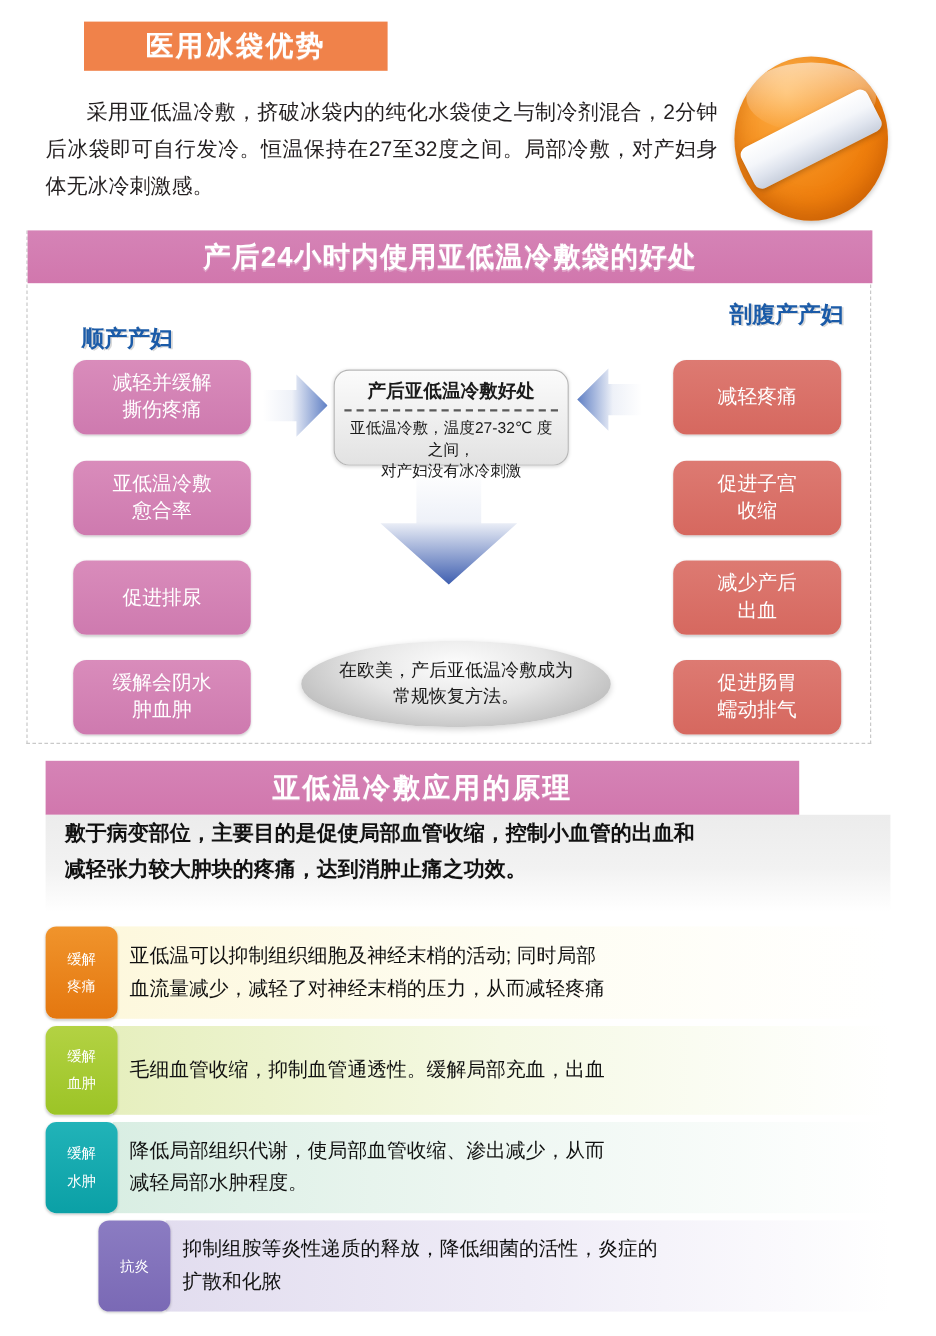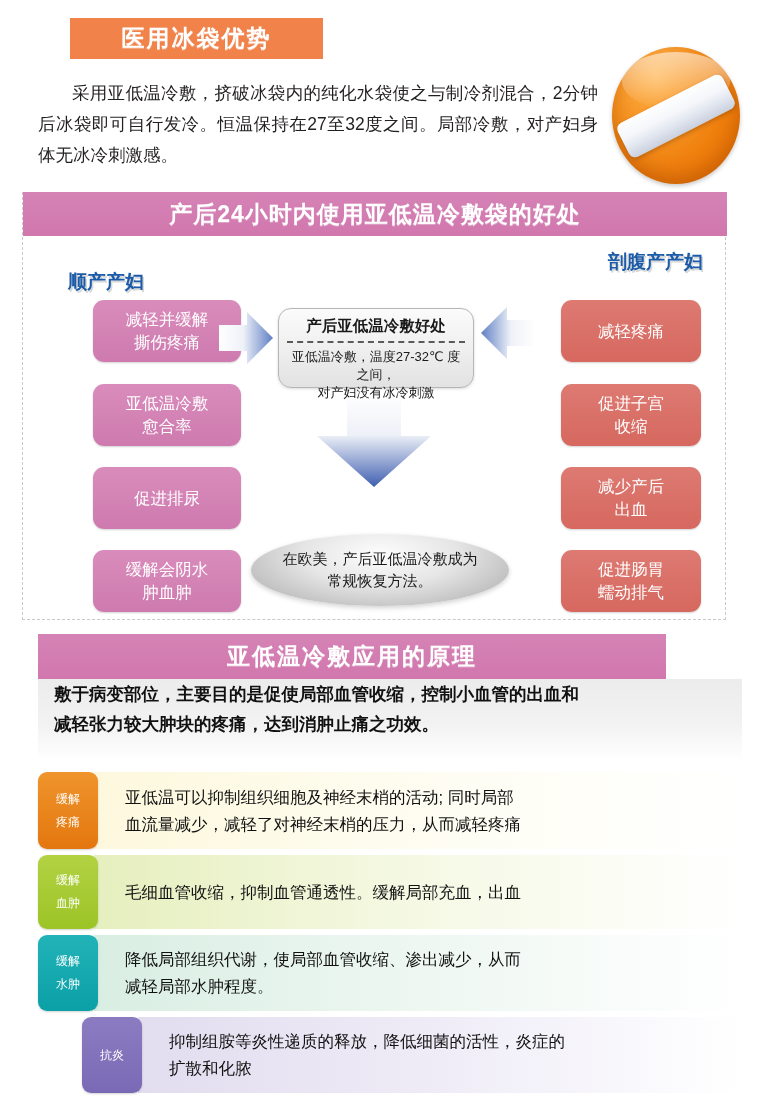--- a/index.html
+++ b/index.html
@@ -79,21 +79,20 @@
 
   .pill {
     position: absolute; border-radius: 11px;
     display: flex; align-items: center; justify-content: center;
     text-align: center; color: #ffffff; font-size: 16.5px; line-height: 23px;
     box-shadow: 0 1px 2px rgba(0,0,0,.18);
   }
   .pill.pink {
     left: 38px; width: 148px; height: 62px;
     background: linear-gradient(180deg,#d98cbb 0%, #ce7aaf 100%);
-    margin-left: 32px;
   }
   .pill.red {
     right: 24px; width: 140px; height: 62px;
     background: linear-gradient(180deg,#dd7a72 0%, #d6685f 100%);
   }
   .r1 { top: 108px; } .r2 { top: 192px; } .r3 { top: 275px; } .r4 { top: 358px; }
 
   
   .center-box {
     position: absolute; left: 255px; top: 116px;
@@ -164,21 +163,21 @@
     text-align: center;
     box-shadow: 0 1px 2px rgba(0,0,0,.18);
     z-index: 2;
   }
   .row .body {
     flex: 1; display: flex; align-items: center;
     font-size: 16.5px; line-height: 27px; color: #111111;
     padding-left: 14px;
     margin-left: -4px;
   }
-  .row .body span { display: block; margin-left: 17px; }
+  .row .body span { display: block; }
 
   .row.r-pain   { top: 772px; height: 77px; }
   .row.r-pain   .tab  { background: linear-gradient(180deg,#f0942c 0%, #e4770f 100%); }
   .row.r-pain   .body { background: linear-gradient(90deg,#fdf8dd 0%, #fefdf3 55%, #ffffff 100%); }
 
   .row.r-hema   { top: 855px; height: 74px; }
   .row.r-hema   .tab  { background: linear-gradient(180deg,#b3d243 0%, #9cc426 100%); }
   .row.r-hema   .body { background: linear-gradient(90deg,#e6efbe 0%, #f5f9e4 50%, #ffffff 100%); }
 
   .row.r-edema  { top: 935px; height: 76px; }

